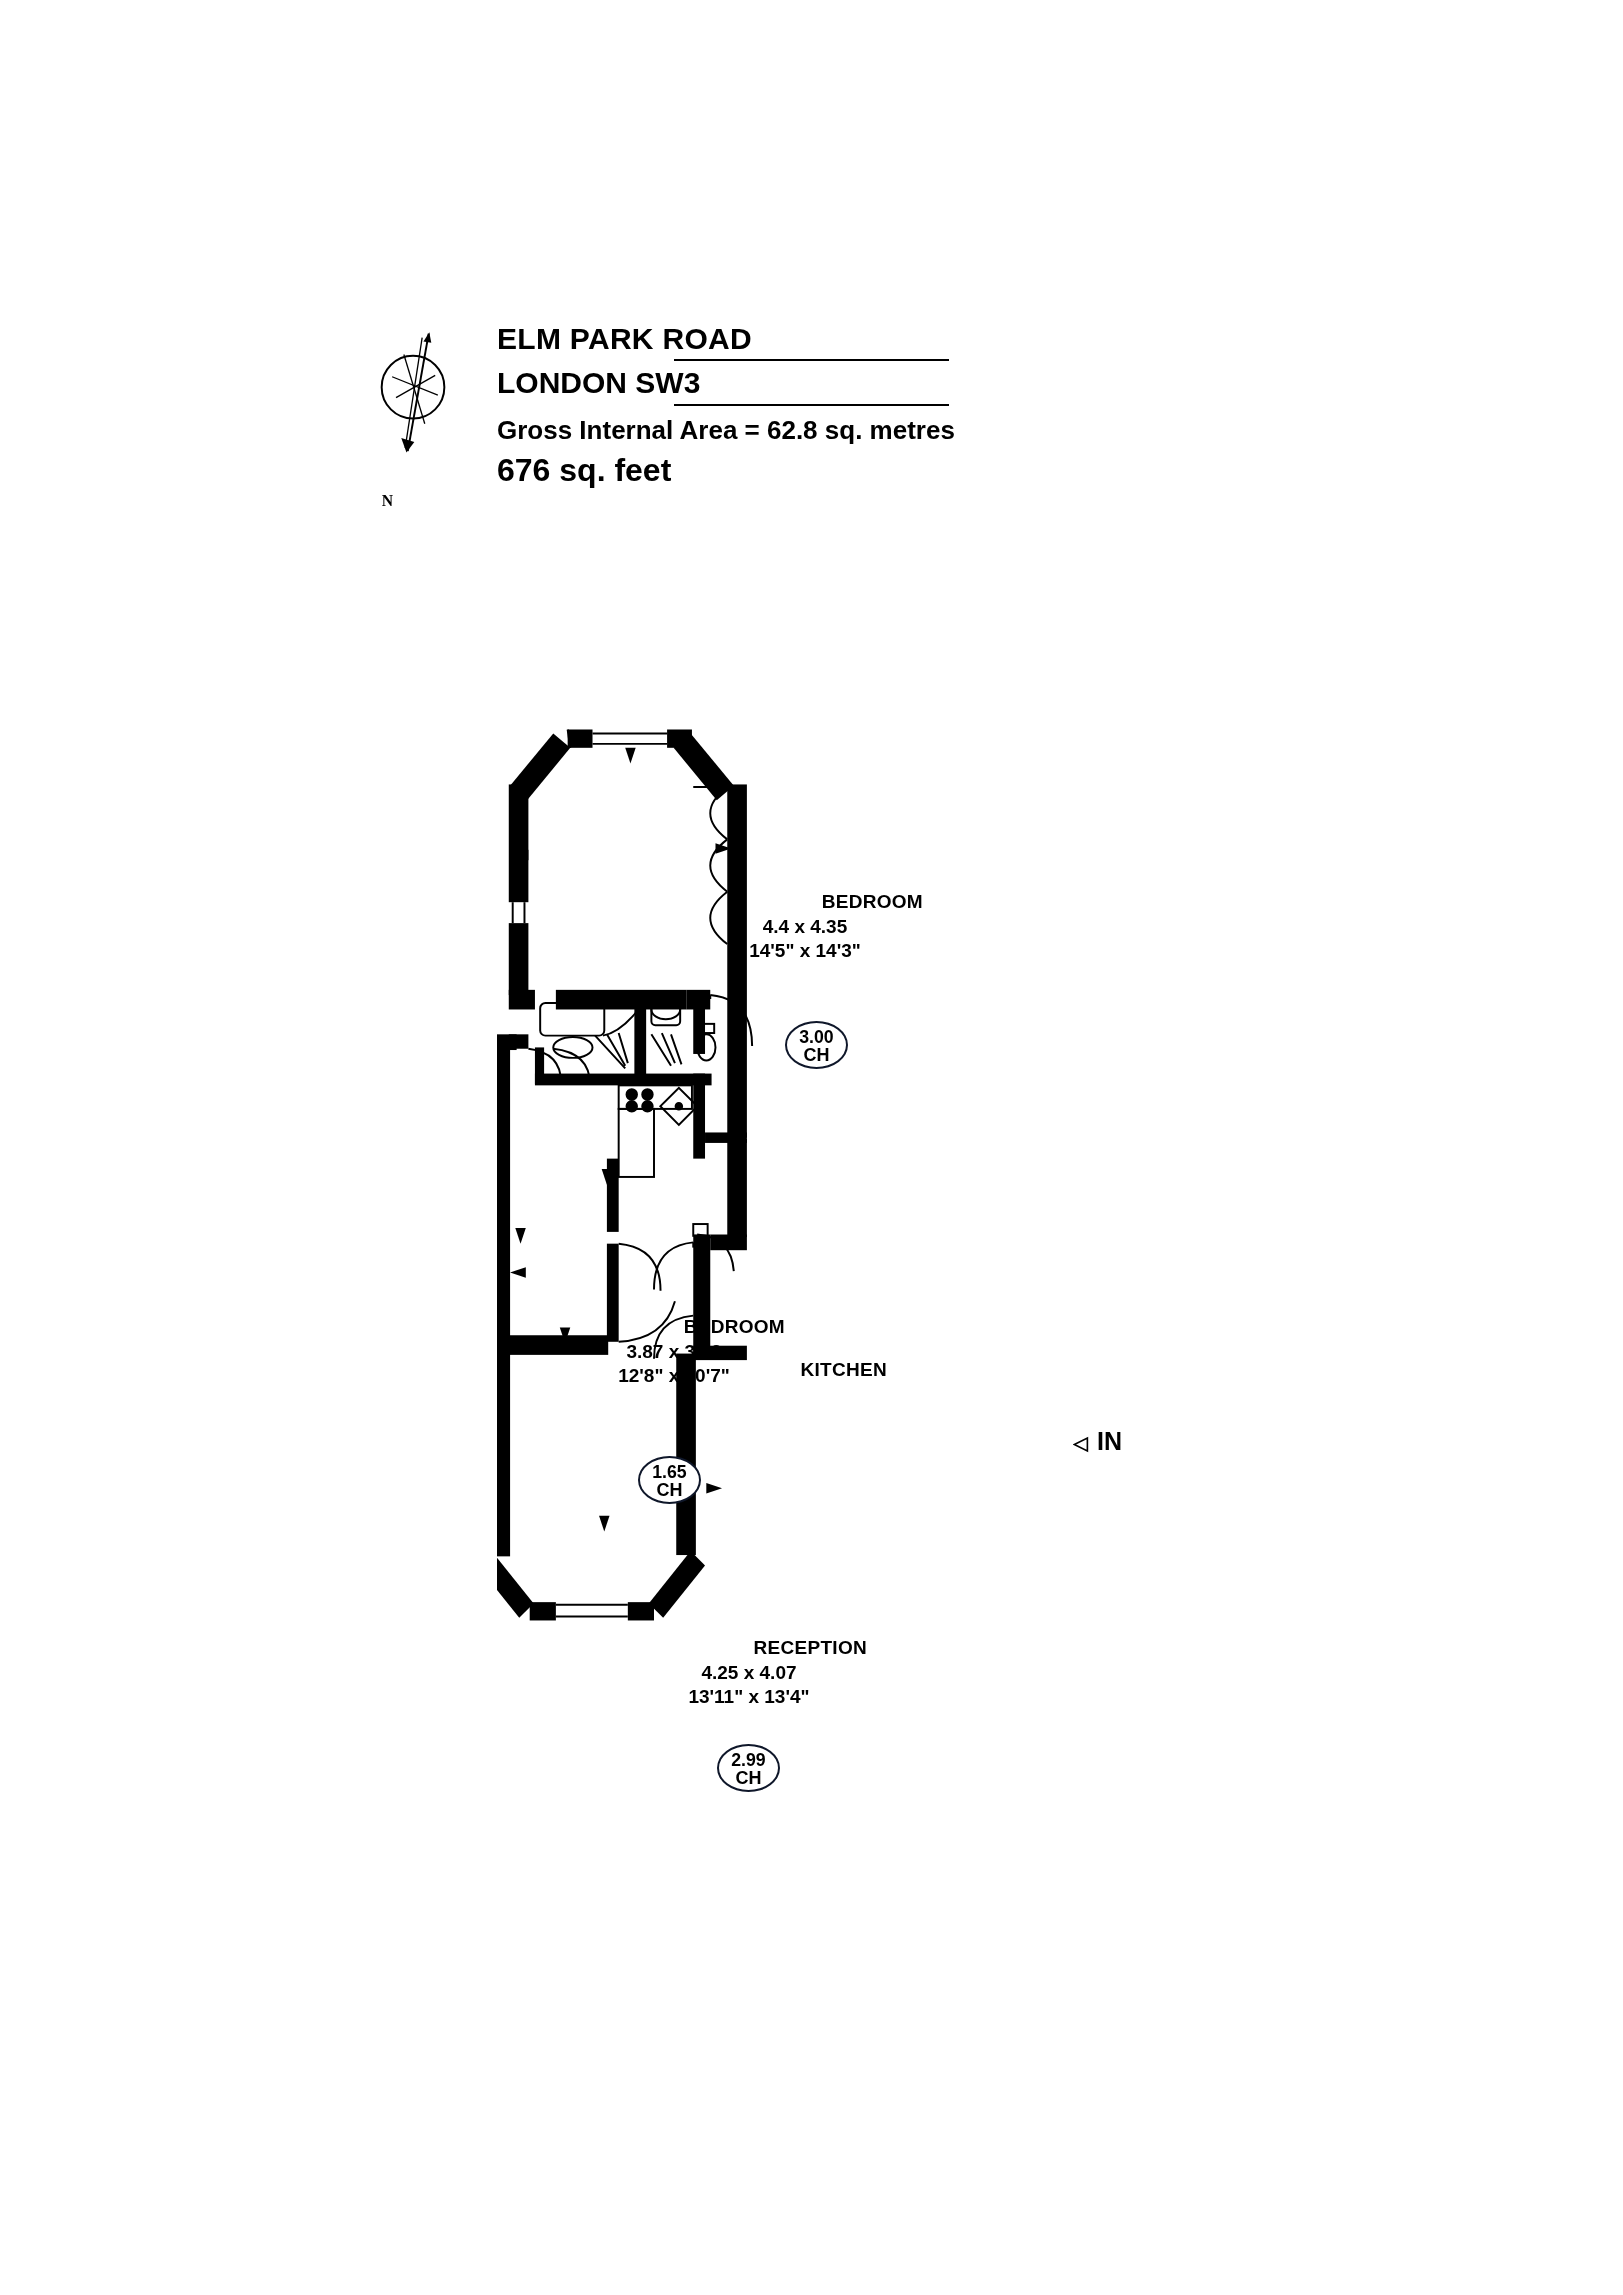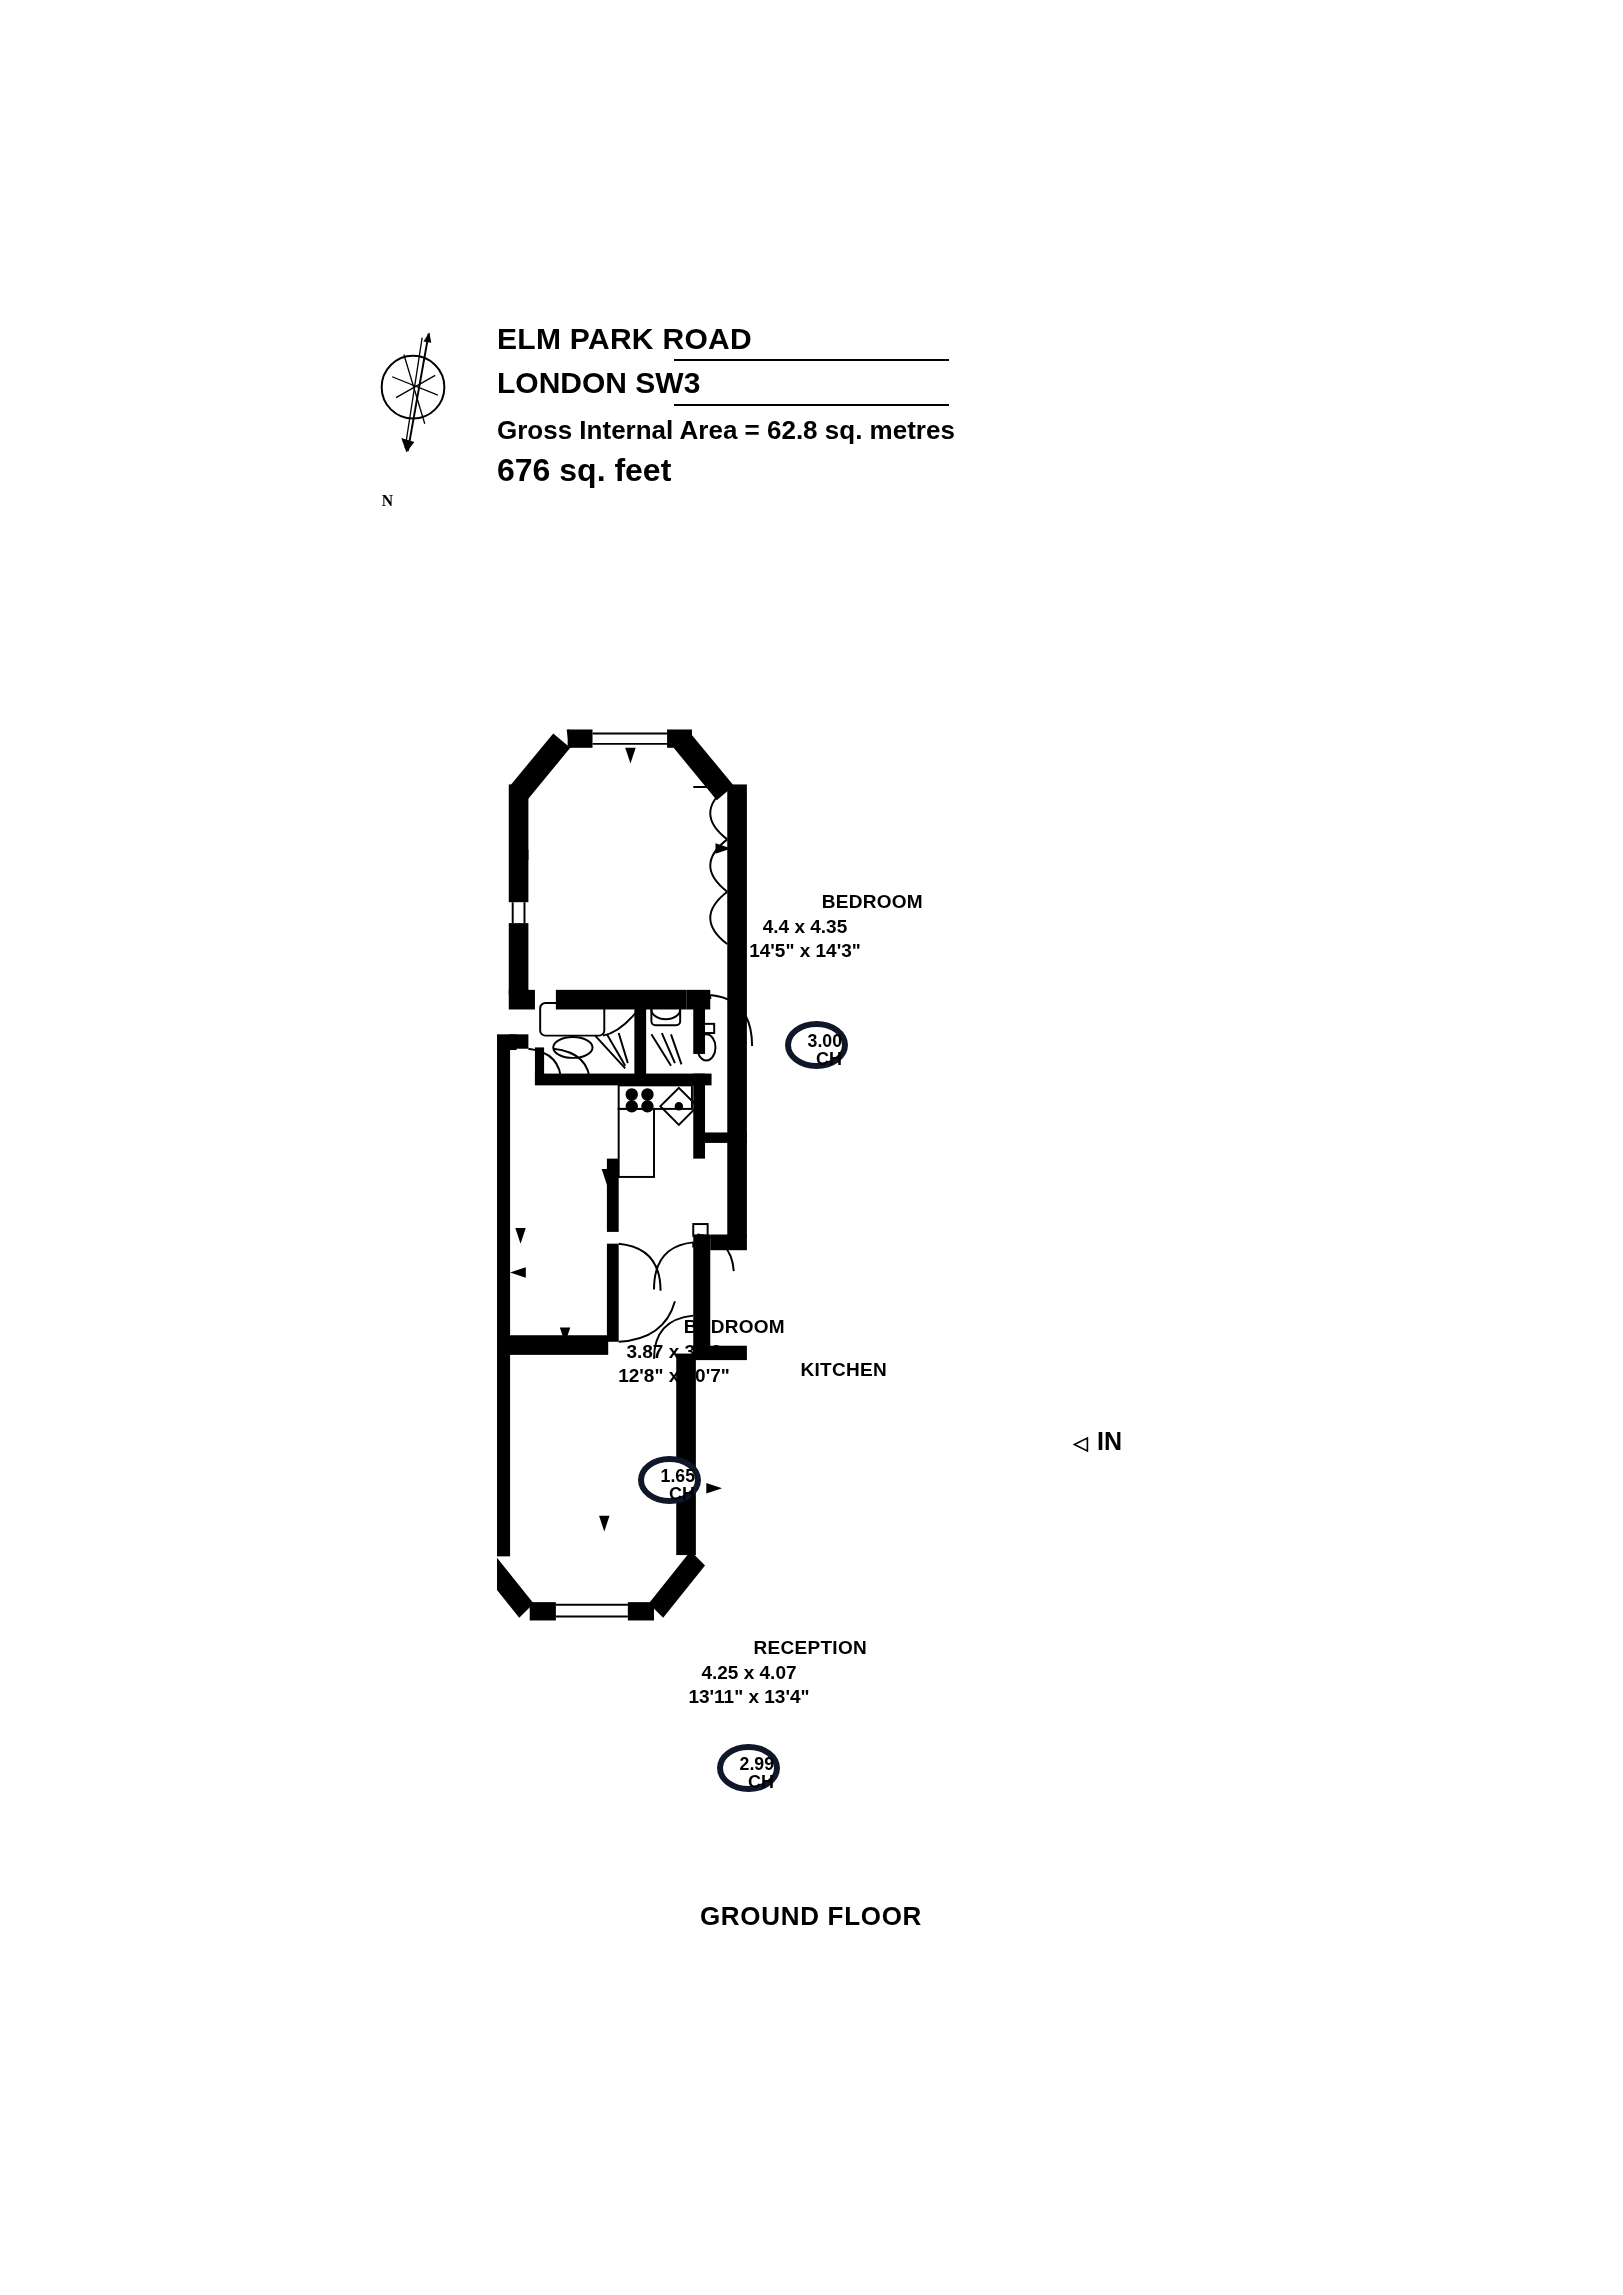--- a/index.html
+++ b/index.html
@@ -111,24 +111,24 @@
   .label-bedroom1 { left: 687px; top: 890px; width: 236px; }
   .label-bedroom2 { left: 563px; top: 1315px; width: 222px; }
   .label-kitchen  { left: 730px; top: 1358px; width: 157px; }
   .label-reception{ left: 631px; top: 1636px; width: 236px; }
 
   
   .ch {
     position: absolute;
     width: 63px;
     height: 48px;
-    border: 6px solid #0f172a;
+    border: 2px solid #0f172a;
     border-radius: 50%;
     background: #fff;
-    text-align: right;
+    text-align: center;
     font-weight: bold;
     line-height: 1.02;
     padding-top: 4.6px;
     box-sizing: border-box;
   }
   .ch .v { font-size: 17.7px; display: block; }
   .ch .u { font-size: 18px; display: block; }
 
   .ch-1 { left: 785px; top: 1021px; }
   .ch-2 { left: 638px; top: 1456px; }
@@ -352,16 +352,15 @@
     <span class="u">CH</span>
   </div>
 
   <div class="in-label">
     <svg width="17" height="17" viewBox="0 0 26 26" style="vertical-align:-2.6px">
       <polygon points="22,3 22,23 2,13" fill="none" stroke="#000" stroke-width="2.5"></polygon>
     </svg>
     <span>IN</span>
   </div>
 
-  <div class="footer">GROUND FLOOR</div>
 
 </div>
 
 
 </body></html>

